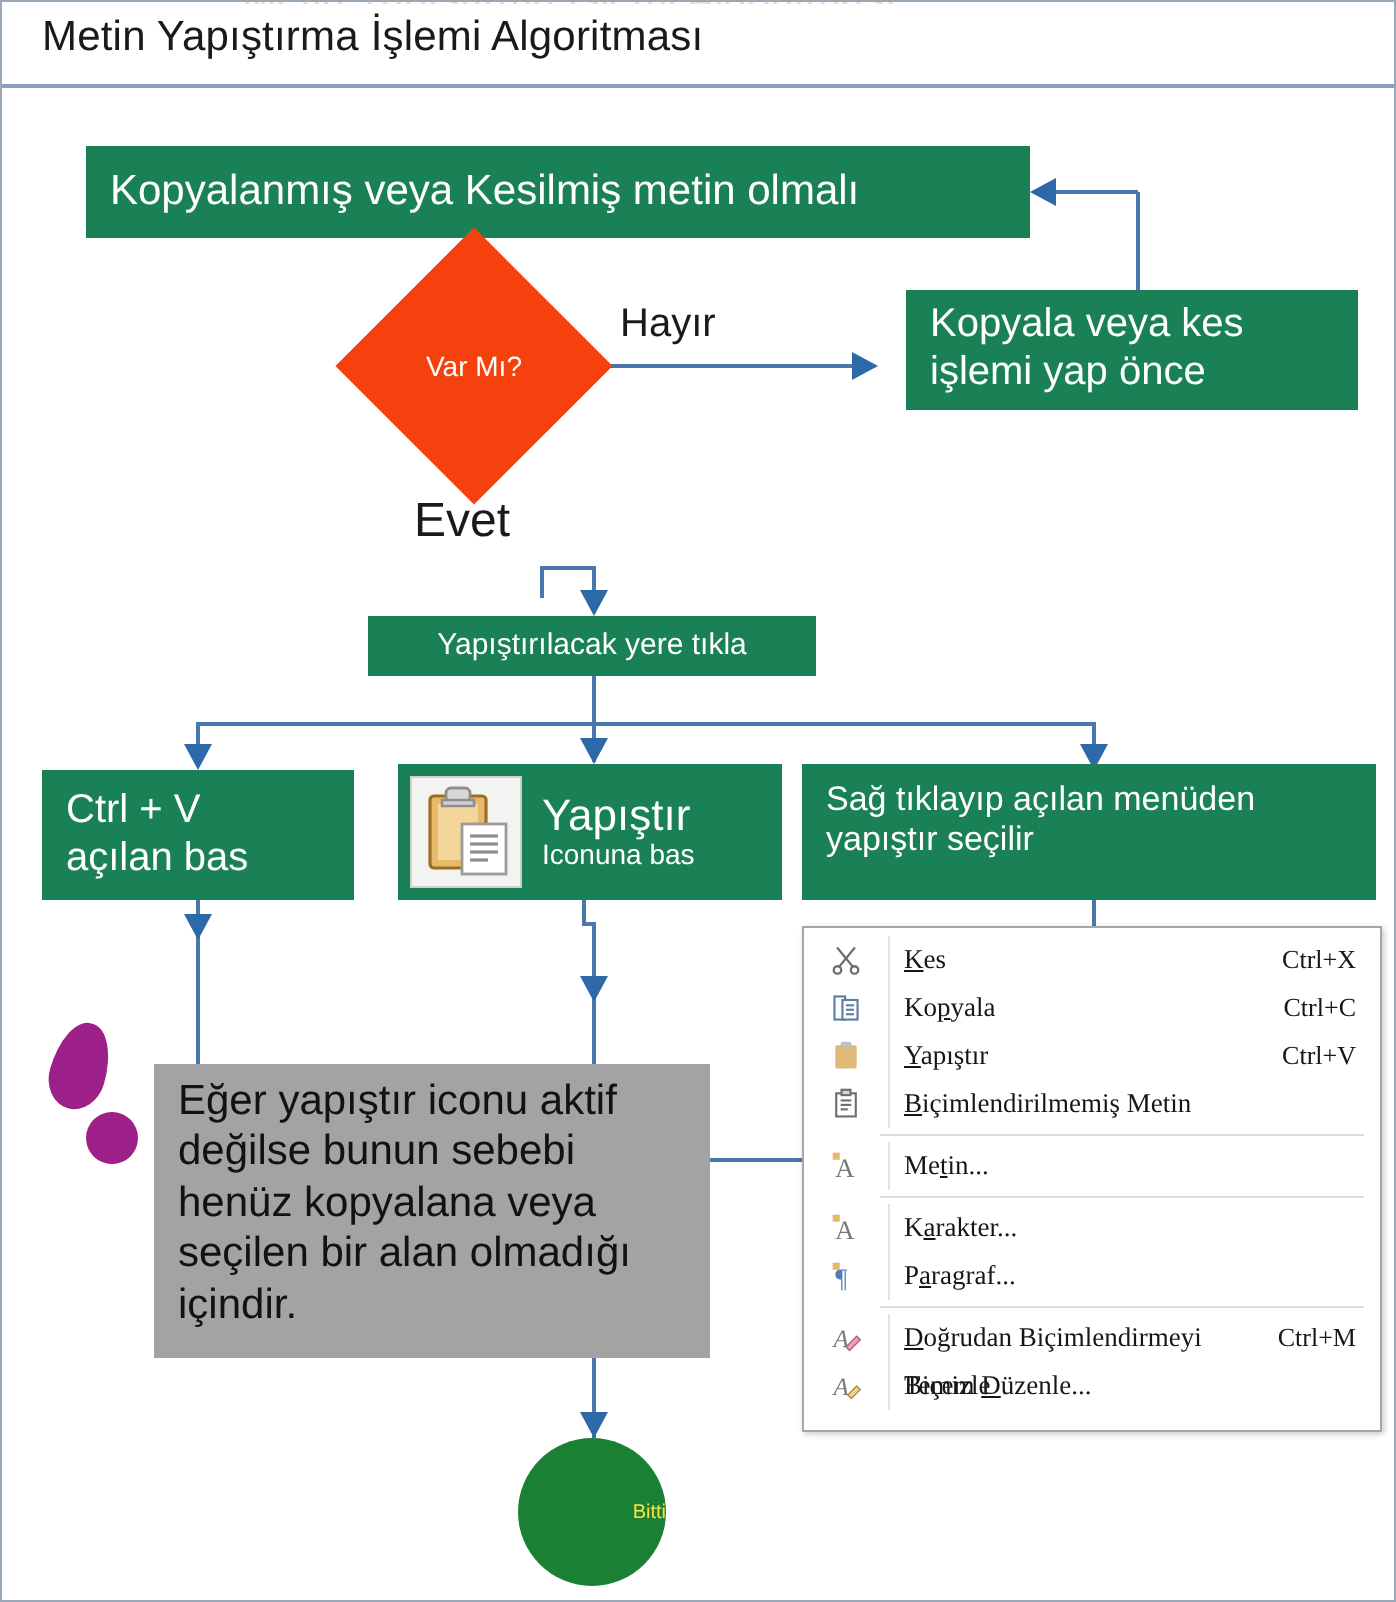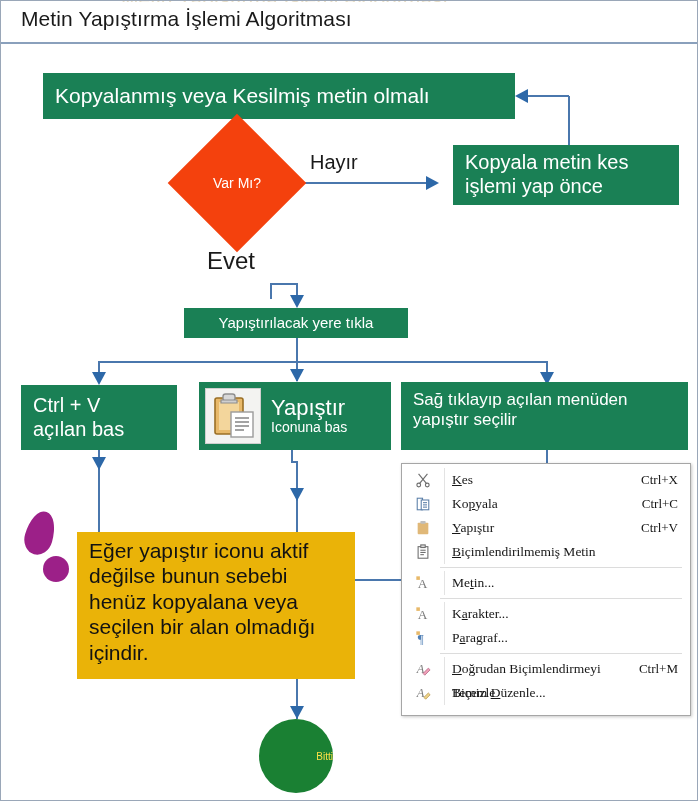--- a/index.html
+++ b/index.html
@@ -141,21 +141,21 @@
     background: #1a8033;
     color: #fde047;
     display: flex; align-items: center; justify-content: flex-end;
     font-size: 10px;
   }
 
   
   #note-box {
     left: 76px; top: 531px;
     width: 278px; height: 147px;
-    background: #eab308;
+    background: #a3a3a3;
     padding: 6px 10px 0 12px;
     box-sizing: border-box;
     font-size: 21px;
     line-height: 1.21;
     color: #121212;
   }
   #excl-stroke {
     left: 25px; top: 510px;
     width: 28px; height: 44px;
     background: #9c2088;
@@ -297,21 +297,21 @@
   <div class="abs" id="diamond-wrap">
     <div id="diamond-shape"></div>
     <div id="diamond-label">Var Mı?</div>
   </div>
 
   <div class="abs" id="label-hayir">Hayır</div>
   <div class="abs" id="label-evet">Evet</div>
 
   <div class="abs greenbox gb-pad" id="box-kopyala-kes">
     <span>
-      <span>Kopyala metin kes</span><br>
+      <span>Kopyala veya kes</span><br>
       <span>işlemi yap önce</span>
     </span>
   </div>
 
   <div class="abs greenbox" id="box-tikla">
     <span>Yapıştırılacak yere tıkla</span>
   </div>
 
   <div class="abs greenbox gb-pad" id="box-ctrlv">
     <span>

